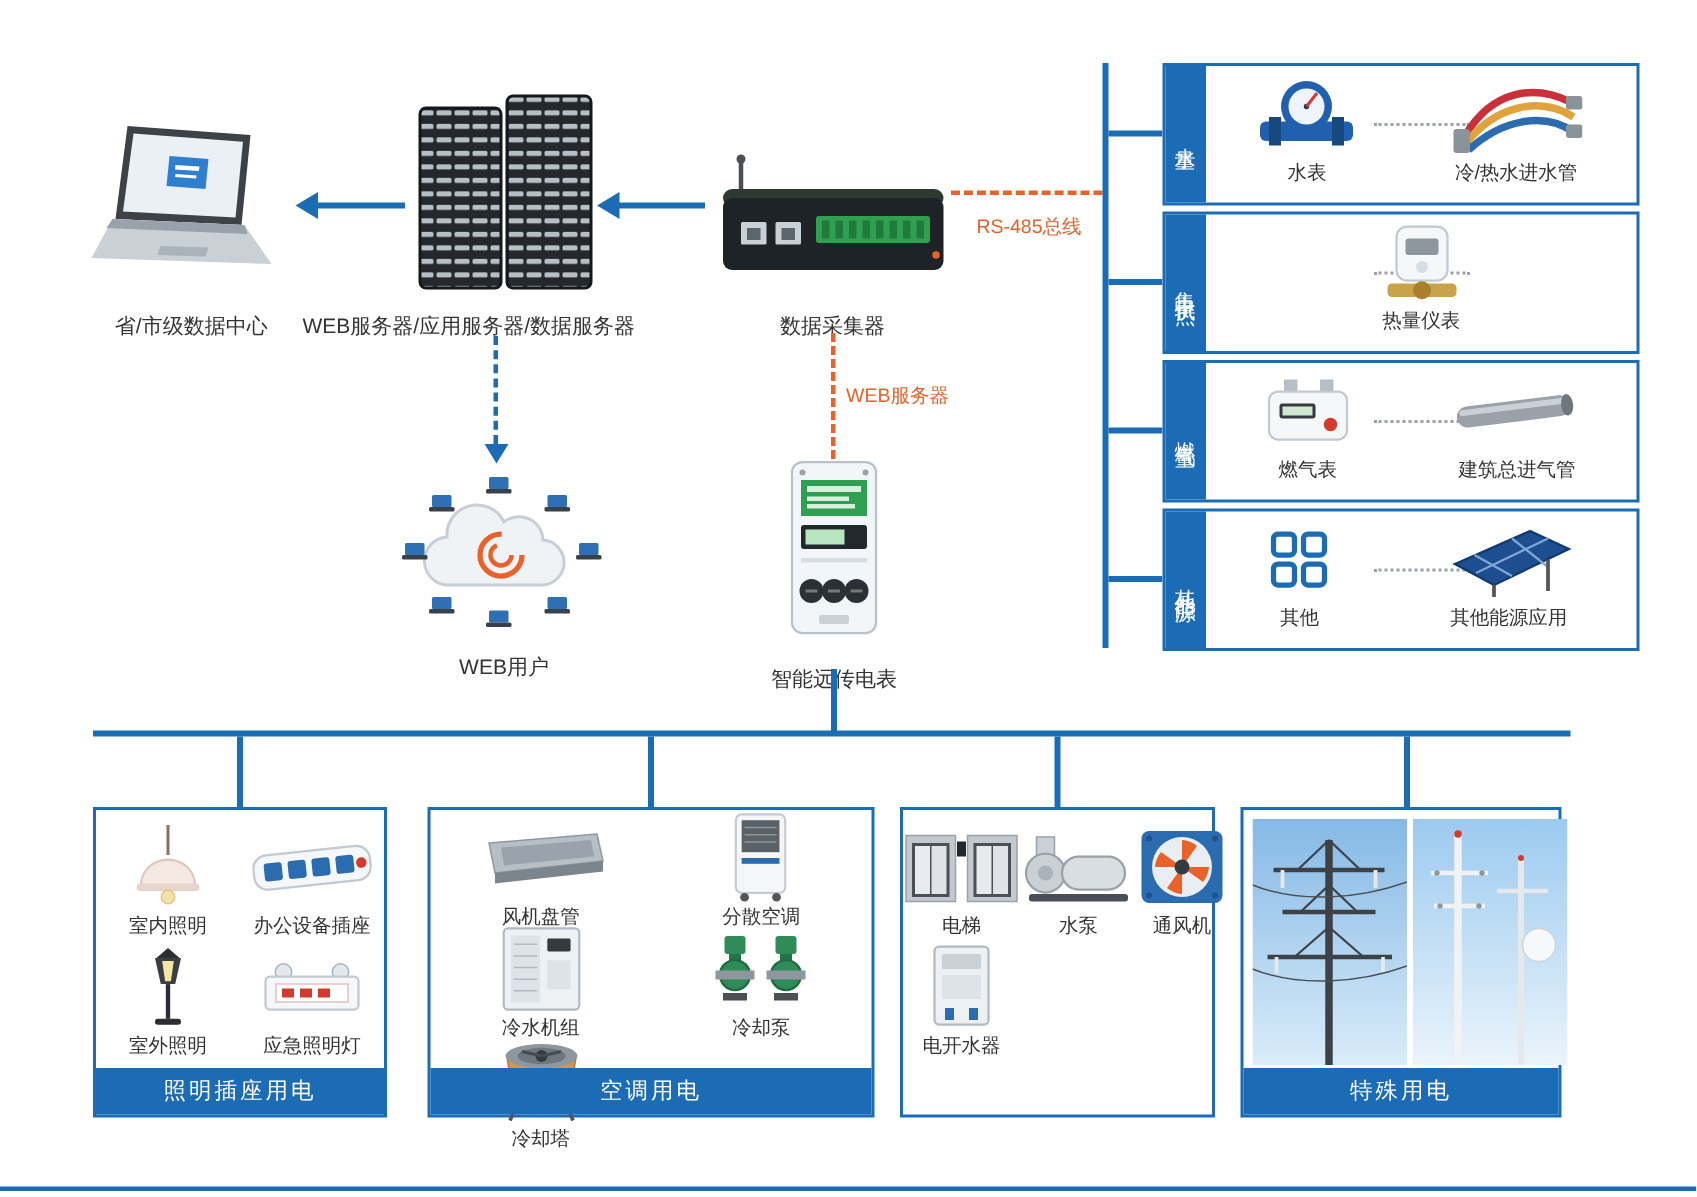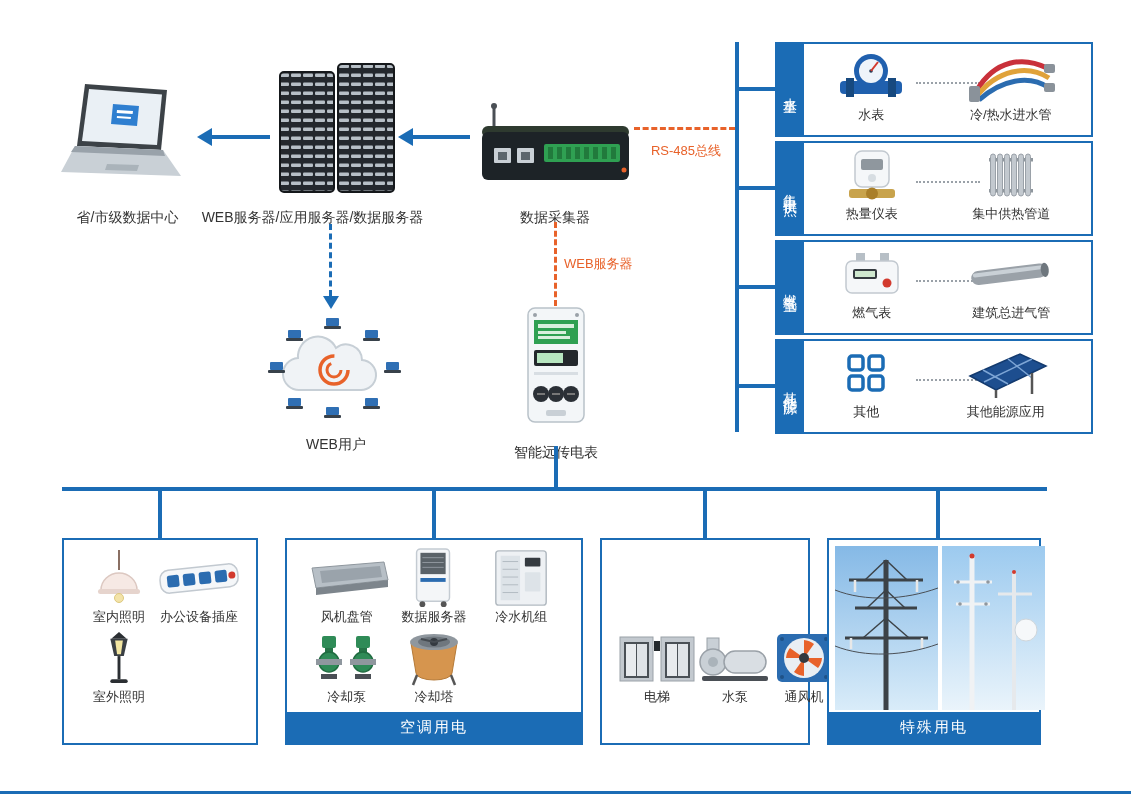--- a/index.html
+++ b/index.html
@@ -17,21 +17,21 @@
   .tri-left { position:absolute; width:0; height:0; border-top:9px solid transparent; border-bottom:9px solid transparent; border-right:15px solid var(--blue); }
   .tri-down { position:absolute; width:0; height:0; border-left:8px solid transparent; border-right:8px solid transparent; border-top:13px solid var(--blue); }
   .panel-box { position:absolute; left:775px; width:318px; height:95px; border:2px solid var(--blue); background:#fff; display:flex; }
   .panel-tab { width:27px; background:var(--blue); color:#fff; display:flex; align-items:center; justify-content:center; writing-mode:vertical-lr; text-orientation:upright; font-size:14px; letter-spacing:3px; line-height:1; }
   .panel-items { flex:1; position:relative; display:flex; align-items:flex-start; justify-content:space-around; padding:6px 4px 5px; }
   .p-item { display:flex; flex-direction:column; align-items:center; justify-content:flex-end; gap:4px; z-index:1; }
   .p-icon { height:52px; display:flex; align-items:center; justify-content:center; }
   .p-label { font-size:13px; color:#333; white-space:nowrap; }
   .p-dots { position:absolute; top:38px; left:50%; transform:translateX(-50%); width:64px; border-top:2px dotted #9aa1a8; }
   .group-box { position:absolute; top:538px; height:207px; border:2px solid var(--blue); background:#fff; }
-  .group-grid { position:absolute; left:0; right:0; top:0; bottom:31px; display:grid; padding:6px 16px; }
+  .group-grid { position:absolute; left:0; right:0; top:0; bottom:31px; display:grid; padding:6px 0; }
   .g-item { display:flex; flex-direction:column; align-items:center; justify-content:flex-end; gap:4px; }
   .g-icon { height:52px; display:flex; align-items:center; justify-content:center; }
   .g-label { font-size:13px; color:#333; white-space:nowrap; }
   .group-title { position:absolute; left:0; right:0; bottom:0; height:31px; background:var(--blue); color:#fff; display:flex; align-items:center; justify-content:center; font-size:15px; letter-spacing:2px; }
 </style>
 </head>
 <body>
 
 <div id="stage">
 
@@ -139,35 +139,20 @@
           <svg width="54" height="52" viewBox="0 0 54 52">
             <rect x="10" y="2" width="34" height="36" rx="7" fill="#f5f7f9" stroke="#c2c9d0" stroke-width="1.5"></rect>
             <rect x="16" y="10" width="22" height="11" rx="2" fill="#8f979e"></rect>
             <circle cx="27" cy="29" r="4" fill="#d7dde2"></circle>
             <rect x="4" y="40" width="46" height="9" rx="3" fill="#c8a34c"></rect>
             <circle cx="27" cy="44.5" r="6" fill="#a97f2a"></circle>
           </svg>
         </div>
         <div class="p-label">热量仪表</div>
       </div>
-      <div class="p-item">
-        <div class="p-icon">
-          <svg width="50" height="50" viewBox="0 0 50 50">
-            <rect x="3" y="8" width="44" height="3.5" fill="#8f979e"></rect>
-            <rect x="3" y="39" width="44" height="3.5" fill="#8f979e"></rect>
-            <rect x="4.5" y="4" width="5" height="42" rx="2.5" fill="#c3c9cf" stroke="#9aa1a8"></rect>
-            <rect x="11.5" y="4" width="5" height="42" rx="2.5" fill="#c3c9cf" stroke="#9aa1a8"></rect>
-            <rect x="18.5" y="4" width="5" height="42" rx="2.5" fill="#c3c9cf" stroke="#9aa1a8"></rect>
-            <rect x="25.5" y="4" width="5" height="42" rx="2.5" fill="#c3c9cf" stroke="#9aa1a8"></rect>
-            <rect x="32.5" y="4" width="5" height="42" rx="2.5" fill="#c3c9cf" stroke="#9aa1a8"></rect>
-            <rect x="39.5" y="4" width="5" height="42" rx="2.5" fill="#c3c9cf" stroke="#9aa1a8"></rect>
-          </svg>
-        </div>
-        <div class="p-label">集中供热管道</div>
-      </div>
     </div>
   </div>
 
   <div class="panel-box" style="top:240px">
     <div class="panel-tab">燃气量</div>
     <div class="panel-items">
       <div class="p-dots"></div>
       <div class="p-item">
         <div class="p-icon">
           <svg width="60" height="46" viewBox="0 0 60 46">
@@ -315,25 +300,40 @@
           <svg width="36" height="56" viewBox="0 0 36 58">
             <polygon points="18,2 26,9 10,9" fill="#2b2f33"></polygon>
             <polygon points="9,9 27,9 23,27 13,27" fill="#3a3f44"></polygon>
             <polygon points="14,11 22,11 20,25 16,25" fill="#f3e6a2"></polygon>
             <rect x="16.5" y="27" width="3" height="24" fill="#2b2f33"></rect>
             <rect x="9" y="51" width="18" height="4" rx="2" fill="#2b2f33"></rect>
           </svg>
         </div>
         <div class="g-label">室外照明</div>
       </div>
-    </div>
+      <div class="g-item">
+        <div class="g-icon">
+          <svg width="72" height="38" viewBox="0 0 72 38">
+            <circle cx="17" cy="9" r="5.5" fill="#e3e8ec" stroke="#aab3ba"></circle>
+            <circle cx="55" cy="9" r="5.5" fill="#e3e8ec" stroke="#aab3ba"></circle>
+            <rect x="5" y="12" width="62" height="22" rx="3" fill="#f5f7f9" stroke="#c2c9d0" stroke-width="1.5"></rect>
+            <rect x="12" y="17" width="48" height="12" fill="#fff" stroke="#e0c2c2"></rect>
+            <rect x="16" y="20" width="8" height="6" fill="#d23a2e"></rect>
+            <rect x="28" y="20" width="8" height="6" fill="#d23a2e"></rect>
+            <rect x="40" y="20" width="8" height="6" fill="#d23a2e"></rect>
+          </svg>
+        </div>
+        <div class="g-label">应急照明灯</div>
+      </div>
+    </div>
+    <div class="group-title">照明插座用电</div>
   </div>
 
   <div class="group-box" style="left:285px;width:298px">
-    <div class="group-grid" style="grid-template-columns:1fr 1fr 1fr">
+    <div class="group-grid" style="grid-template-columns:1fr 1fr">
       <div class="g-item">
         <div class="g-icon">
           <svg width="86" height="44" viewBox="0 0 86 44">
             <polygon points="8,12 80,6 84,24 12,32" fill="#b7bfc6" stroke="#8f979e"></polygon>
             <polygon points="16,15 76,10 78,21 18,27" fill="#9aa3ab"></polygon>
             <polygon points="12,32 84,24 84,31 12,39" fill="#7d858c"></polygon>
           </svg>
         </div>
         <div class="g-label">风机盘管</div>
       </div>
@@ -343,21 +343,21 @@
             <rect x="6" y="2" width="34" height="54" rx="4" fill="#f4f6f8" stroke="#c4cbd2" stroke-width="1.5"></rect>
             <rect x="10" y="6" width="26" height="22" fill="#5a6268"></rect>
             <line x1="12" y1="11" x2="34" y2="11" stroke="#8f979e"></line>
             <line x1="12" y1="16" x2="34" y2="16" stroke="#8f979e"></line>
             <line x1="12" y1="21" x2="34" y2="21" stroke="#8f979e"></line>
             <rect x="10" y="32" width="26" height="4" fill="#2b6cb0"></rect>
             <circle cx="12" cy="59" r="3" fill="#555"></circle>
               <circle cx="34" cy="59" r="3" fill="#555"></circle>
           </svg>
         </div>
-        <div class="g-label">数据服务器</div>
+        <div class="g-label">分散空调</div>
       </div>
       <div class="g-item">
         <div class="g-icon">
           <svg width="60" height="62" viewBox="0 0 60 64">
             <rect x="4" y="4" width="52" height="56" rx="3" fill="#eef1f4" stroke="#b2bac1" stroke-width="1.5"></rect>
             <rect x="9" y="9" width="20" height="46" fill="#dde3e8"></rect>
             <line x1="11" y1="15" x2="27" y2="15" stroke="#b2bac1"></line>
             <line x1="11" y1="23" x2="27" y2="23" stroke="#b2bac1"></line>
             <line x1="11" y1="31" x2="27" y2="31" stroke="#b2bac1"></line>
             <line x1="11" y1="39" x2="27" y2="39" stroke="#b2bac1"></line>
@@ -399,21 +399,21 @@
             <line x1="48" y1="46" x2="52" y2="56" stroke="#555" stroke-width="2.5"></line>
           </svg>
         </div>
         <div class="g-label">冷却塔</div>
       </div>
     </div>
     <div class="group-title">空调用电</div>
   </div>
 
   <div class="group-box" style="left:600px;width:210px">
-    <div class="group-grid" style="grid-template-columns:1fr 1fr 1fr 1fr">
+    <div class="group-grid" style="grid-template-columns:1fr 1fr 1fr">
       <div class="g-item">
         <div class="g-icon">
           <svg width="78" height="50" viewBox="0 0 78 50">
             <rect x="2" y="4" width="33" height="44" fill="#c3c9cf" stroke="#9aa1a8"></rect>
             <rect x="6" y="9" width="25" height="36" fill="#4a5056"></rect>
             <rect x="8" y="11" width="10" height="32" fill="#e8ebee"></rect>
             <rect x="19" y="11" width="10" height="32" fill="#dfe3e7"></rect>
             <rect x="43" y="4" width="33" height="44" fill="#c3c9cf" stroke="#9aa1a8"></rect>
             <rect x="47" y="9" width="25" height="36" fill="#4a5056"></rect>
             <rect x="49" y="11" width="10" height="32" fill="#e8ebee"></rect>

